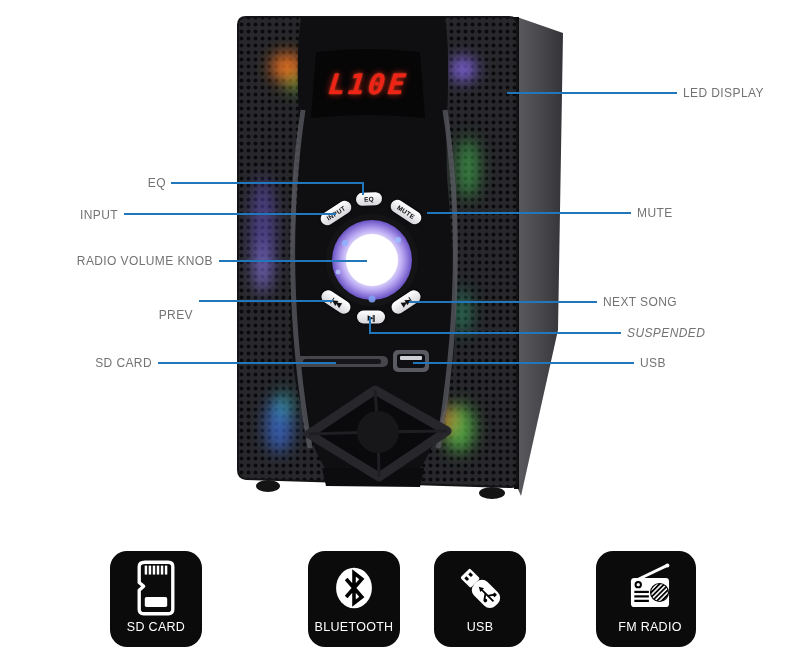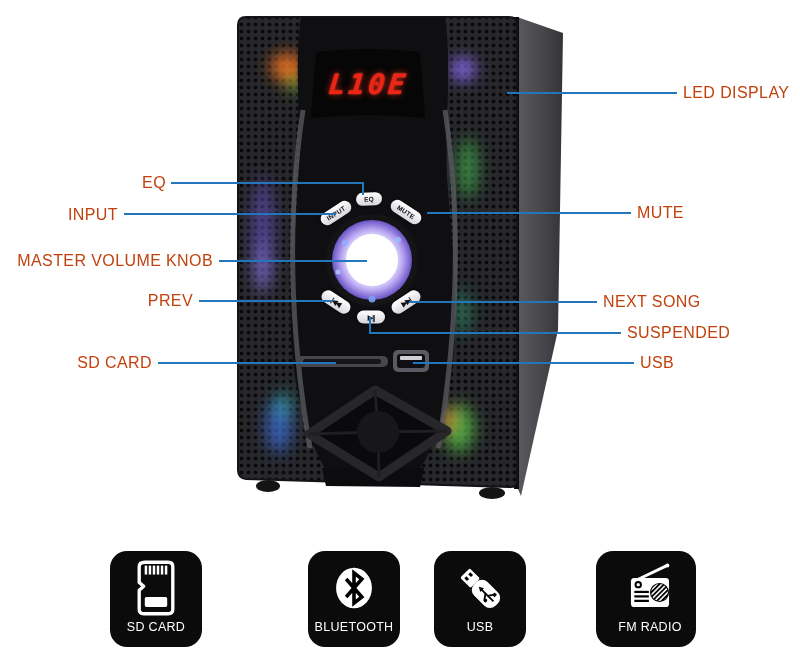--- a/index.html
+++ b/index.html
@@ -5,21 +5,21 @@
   html,body{margin:0;padding:0;background:#ffffff;}
   .stage{
     position:relative;width:800px;height:671px;background:#ffffff;
     font-family:"Liberation Sans", sans-serif;overflow:hidden;
   }
   svg{display:block;}
 
   
   .co-label{
     position:absolute;height:20px;line-height:20px;white-space:nowrap;
-    font-size:16px;color:#c2410c;letter-spacing:.4px;
+    font-size:12px;color:#737373;letter-spacing:.4px;
   }
   .cl{position:absolute;height:2px;background:#2176bc;}
   .cl.v{width:2px;}
 
   
   .led-text{
     position:absolute;left:314px;top:68px;width:108px;height:40px;
     text-align:center;font-family:"DejaVu Sans Mono",monospace;
     font-size:28px;font-weight:bold;font-style:italic;color:#ee2417;
     letter-spacing:3px;transform:skewX(-6deg);
@@ -137,39 +137,39 @@
   <div class="dev-btn sym" style="left:371px;top:317px;--r:0deg;width:28px;">▶||</div>
   <div class="dev-btn sym" style="left:406px;top:302px;--r:-33deg;">▶▶|</div>
 
   <div class="co-label" style="right:634px;top:173px;">EQ</div>
   <div class="cl" style="left:171px;top:182px;width:193px;"></div>
   <div class="cl v" style="left:362px;top:182px;height:13px;"></div>
 
   <div class="co-label" style="right:682px;top:205px;">INPUT</div>
   <div class="cl" style="left:124px;top:213px;width:212px;"></div>
 
-  <div class="co-label" style="right:587px;top:251px;">MASTER VOLUME KNOB</div>
+  <div class="co-label" style="right:587px;top:251px;">RADIO VOLUME KNOB</div>
   <div class="cl" style="left:219px;top:260px;width:148px;"></div>
 
-  <div class="co-label" style="right:607px;top:291px;">PREV</div>
+  <div class="co-label" style="right:607px;top:305px;">PREV</div>
   <div class="cl" style="left:199px;top:300px;width:134px;"></div>
 
   <div class="co-label" style="right:648px;top:353px;">SD CARD</div>
   <div class="cl" style="left:158px;top:362px;width:178px;"></div>
 
   <div class="co-label" style="left:683px;top:83px;">LED DISPLAY</div>
   <div class="cl" style="left:507px;top:92px;width:170px;"></div>
 
   <div class="co-label" style="left:637px;top:203px;">MUTE</div>
   <div class="cl" style="left:427px;top:212px;width:204px;"></div>
 
   <div class="co-label" style="left:603px;top:292px;">NEXT SONG</div>
   <div class="cl" style="left:409px;top:301px;width:188px;"></div>
 
-  <div class="co-label" style="left:627px;top:323px;">SUSPENDED</div>
+  <div class="co-label" style="left:627px;top:323px;font-style:italic;">SUSPENDED</div>
   <div class="cl v" style="left:369px;top:317px;height:17px;"></div>
   <div class="cl" style="left:369px;top:332px;width:252px;"></div>
 
   <div class="co-label" style="left:640px;top:353px;">USB</div>
   <div class="cl" style="left:413px;top:362px;width:221px;"></div>
 
   <div class="tile" style="left:110px;">
     <div class="art">
       <svg width="50" height="56" viewBox="0 0 44 50">
         <path d="M12,2 H33 Q37,2 37,6 V44 Q37,48 33,48 H11 Q7,48 7,44 V27 L11,23.5 L7,20 V6 Q7,2 12,2 Z" fill="none" stroke="#ffffff" stroke-width="3" stroke-linejoin="round"></path>

